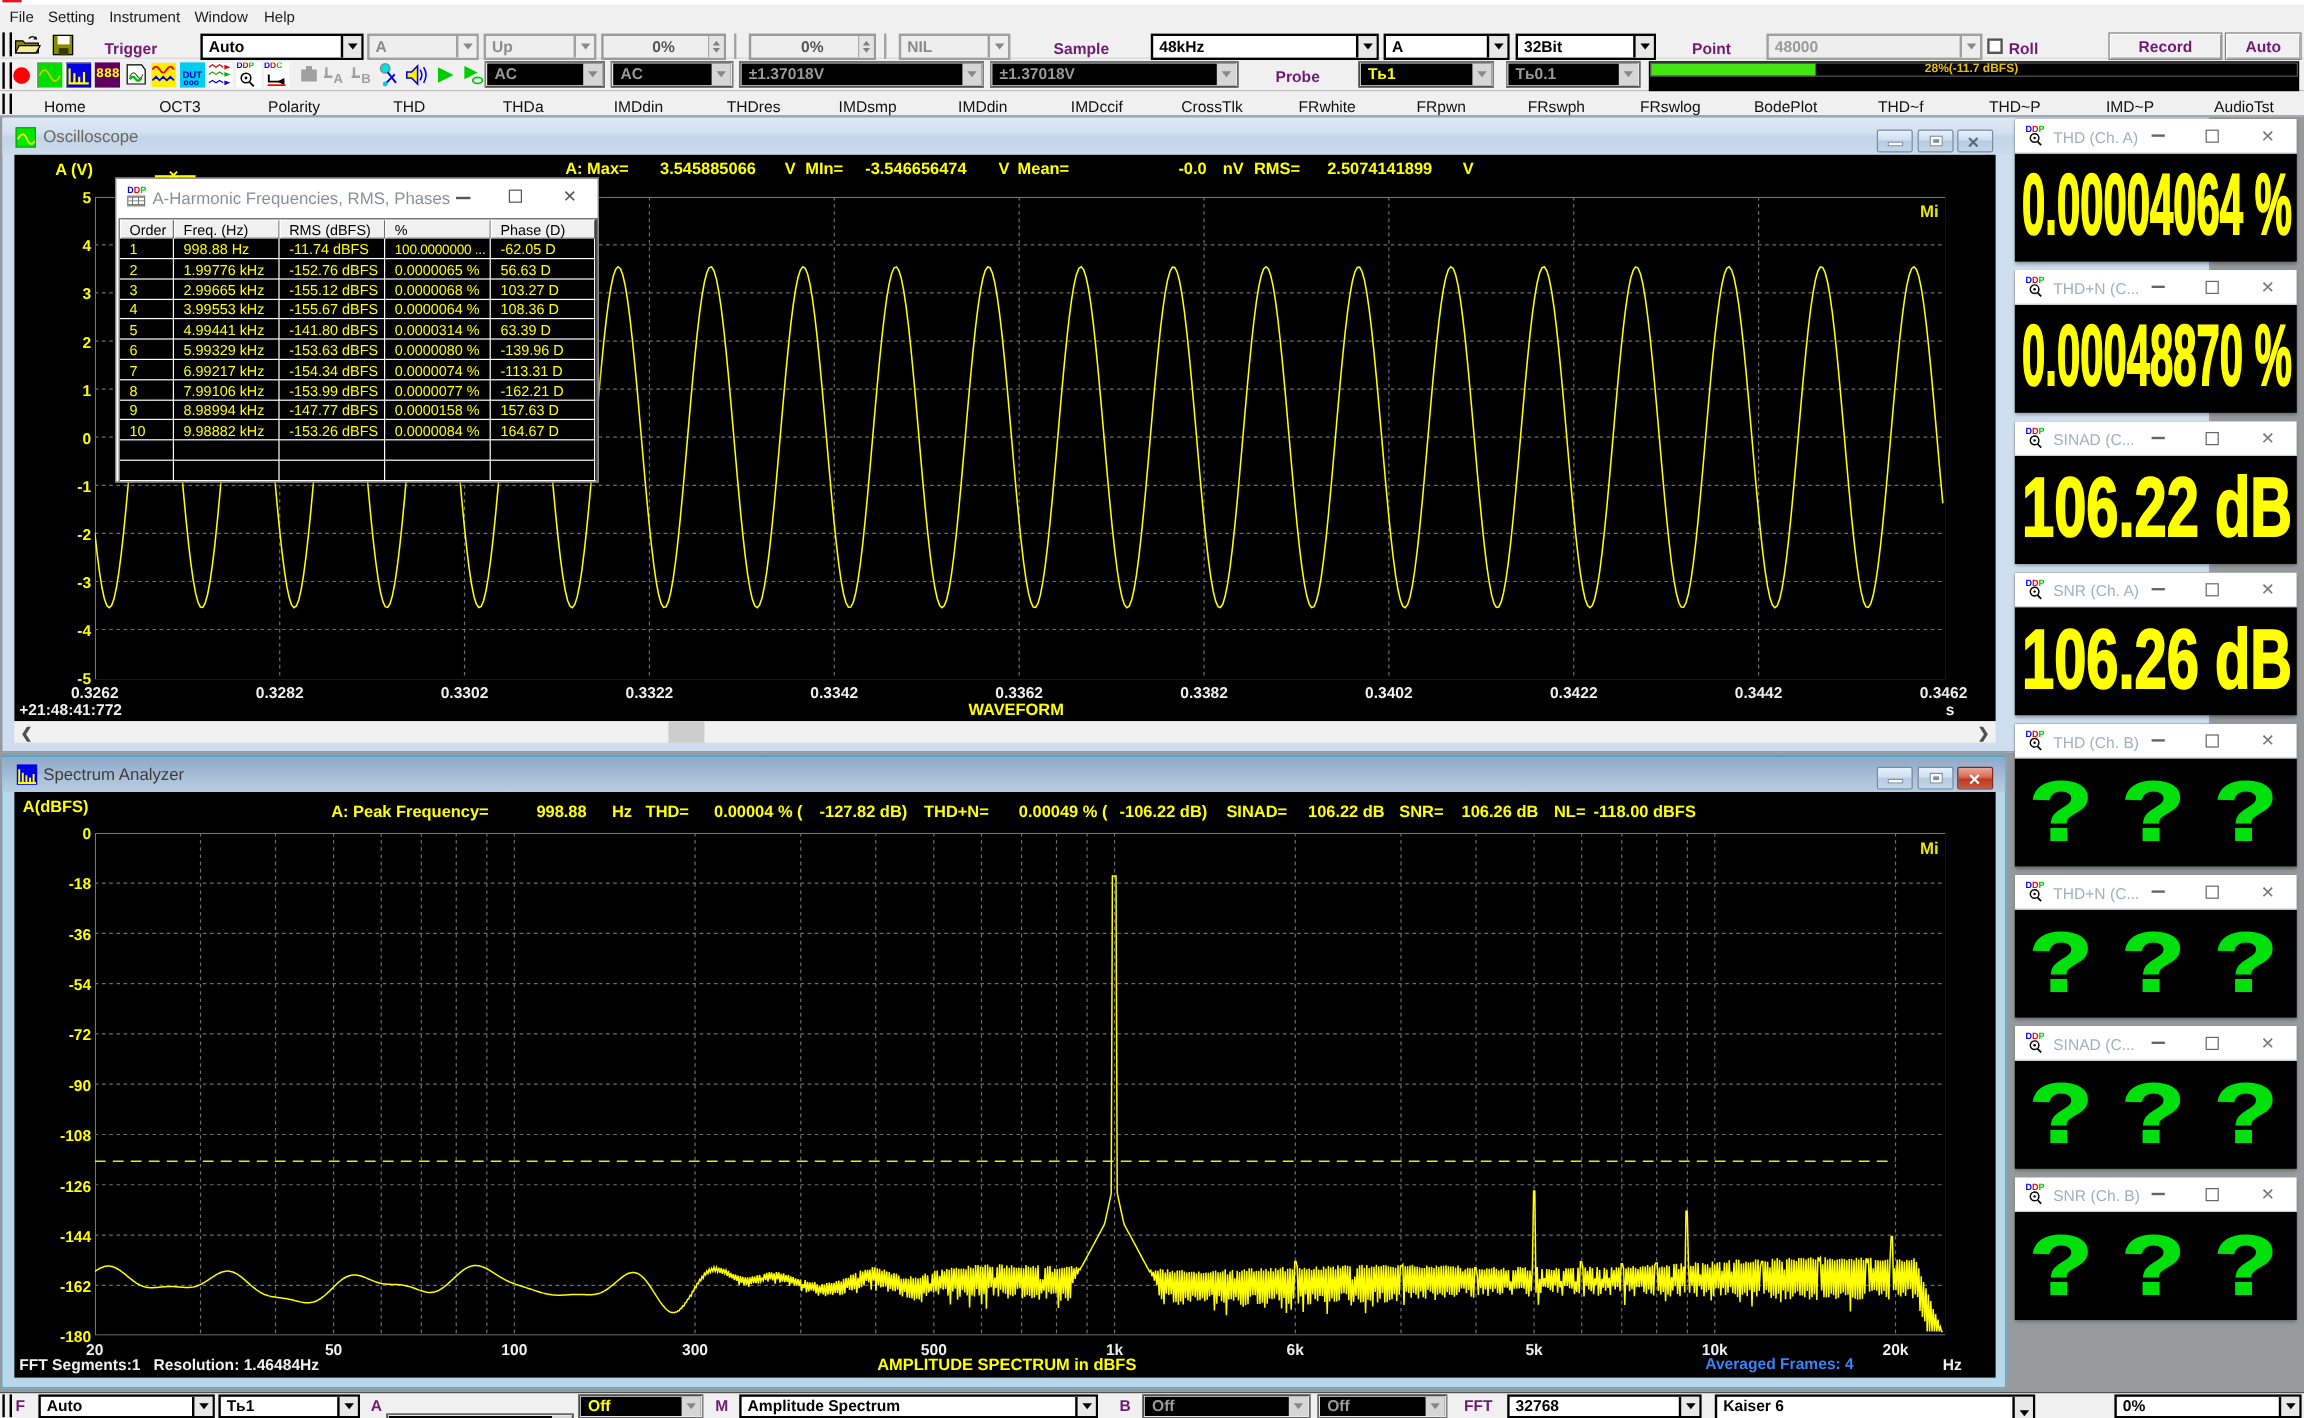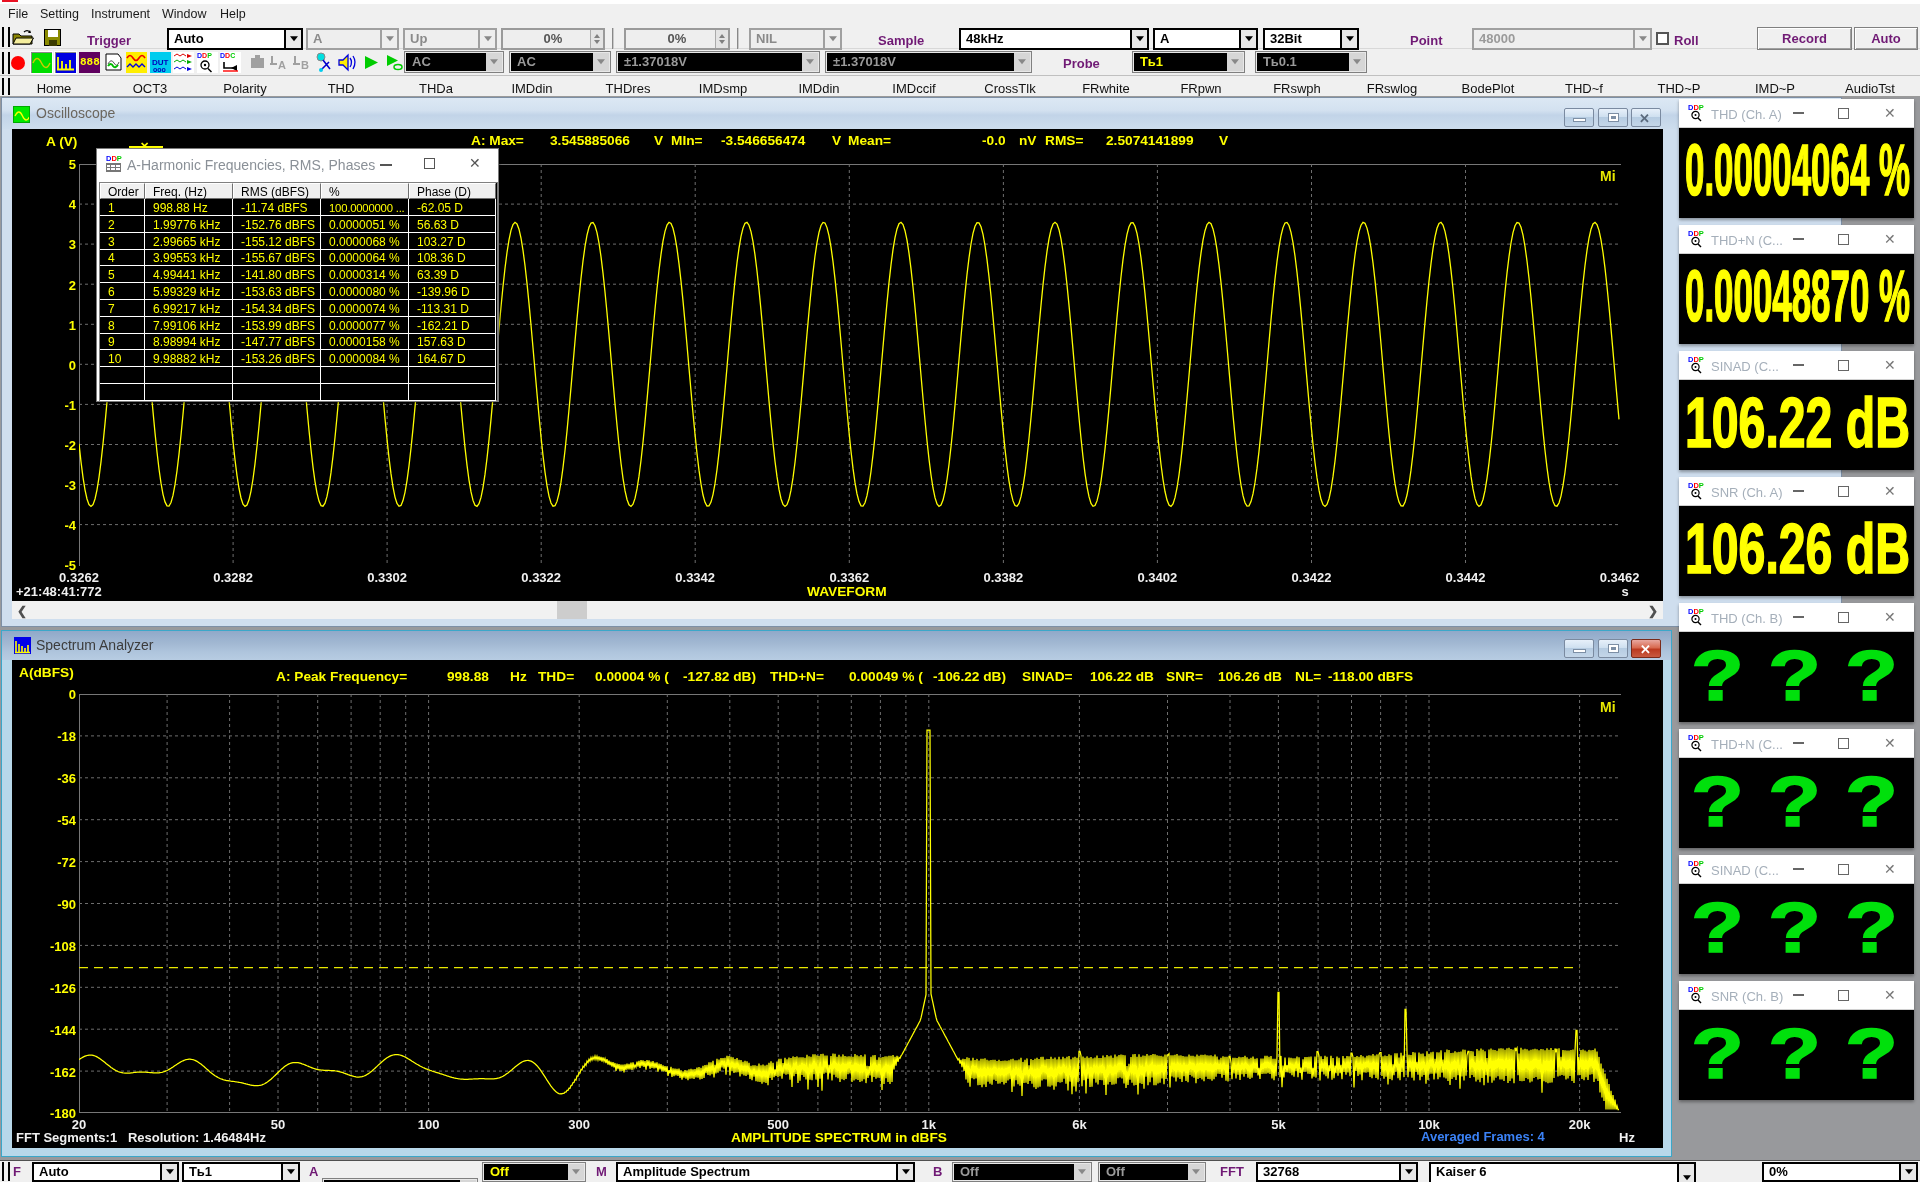--- a/index.html
+++ b/index.html
@@ -76,21 +76,21 @@
 <div class="cbd" style="left:749px;top:3px;width:93px">NIL<div class="aryd">
         <div class="trig"></div>
       </div></div>
 <span class="lbl" style="left:878px;top:8px">Sample</span>
 <div class="cbw" style="left:959px;top:3px;width:190px">48kHz<div class="ary">
         <div class="tri"></div>
       </div></div>
 <div class="cbw" style="left:1153px;top:3px;width:105px">A<div class="ary">
         <div class="tri"></div>
       </div></div>
-<div class="cbw" style="left:1263px;top:3px;width:96px">32Bit<div class="ary">
+<div class="cbw" style="left:1263px;top:3px;width:117px">32Bit<div class="ary">
         <div class="tri"></div>
       </div></div>
 <span class="lbl" style="left:1410px;top:8px">Point</span>
 <div class="cbd" style="left:1472px;top:3px;width:180px;color:#9a9a9a">48000<div class="aryd">
         <div class="trig"></div>
       </div></div>
 <div class="ab" style="left:1656px;top:7px;width:13px;height:13px;background:#fff;border:2px solid #555"></div>
 <span class="lbl" style="left:1674px;top:8px">Roll</span>
 <div class="ab lbl" style="left:1757px;top:2px;width:95px;height:23px;background:#f0f0f0;border:1px solid #808080;box-shadow:inset 1px 1px 0 #fff,inset -1px -1px 0 #a0a0a0;text-align:center;line-height:21px">Record</div>
 <div class="ab lbl" style="left:1854px;top:2px;width:64px;height:23px;background:#f0f0f0;border:1px solid #808080;box-shadow:inset 1px 1px 0 #fff,inset -1px -1px 0 #a0a0a0;text-align:center;line-height:21px">Auto</div>
@@ -179,20 +179,26 @@
 <div class="cbb" style="left:825px;top:1px;width:207px">±1.37018V<div class="aryb">
         <div class="trig"></div>
       </div></div>
 <span class="lbl" style="left:1063px;top:6px">Probe</span>
 <div class="cbb" style="left:1132px;top:1px;width:113px;color:#ffff00">Ть1<div class="aryb">
         <div class="trig"></div>
       </div></div>
 <div class="cbb" style="left:1255px;top:1px;width:112px">Ть0.1<div class="aryb">
         <div class="trig"></div>
       </div></div>
+<div class="ab" style="left:1374px;top:1px;width:542px;height:25px;background:#000">
+      <div class="ab" style="left:1px;top:1px;width:540px;height:12px;background:#000;border:1px solid #555">
+        <div class="ab" style="left:0;top:0;width:137px;height:10px;background:#42e414"></div>
+        <div class="ab" style="left:228px;top:-1px;font:bold 10px 'Liberation Sans';color:#e8c000">28%(-11.7 dBFS)</div>
+      </div>
+    </div>
 </div>
 <div class="ab" style="left:0;top:77px;width:1920px;height:20px;background:#f0f0f0;border-bottom:1px solid #9a9a9a">
 <div class="grip" style="left:2px;top:1px;height:17px"></div>
 <div class="tabt" style="left:6px">Home</div>
 <div class="tabt" style="left:102px">OCT3</div>
 <div class="tabt" style="left:197px">Polarity</div>
 <div class="tabt" style="left:293px">THD</div>
 <div class="tabt" style="left:388px">THDa</div>
 <div class="tabt" style="left:484px">IMDdin</div>
 <div class="tabt" style="left:580px">THDres</div>
@@ -313,21 +319,21 @@
       <div class="hcell" style="left:221px;top:0;width:88px">%</div>
       <div class="hcell" style="left:309px;top:0;width:87px">Phase (D)</div>
       <div class="dcell" style="left:0px;top:16.0px;width:45px">1</div>
       <div class="dcell" style="left:45px;top:16.0px;width:88px">998.88 Hz</div>
       <div class="dcell" style="left:133px;top:16.0px;width:88px">-11.74 dBFS</div>
       <div class="dcell" style="left:221px;top:16.0px;width:88px"><span style="font-size:11.3px;letter-spacing:-.2px">100.0000000 ...</span></div>
       <div class="dcell" style="left:309px;top:16.0px;width:87px">-62.05  D</div>
       <div class="dcell" style="left:0px;top:32.8px;width:45px">2</div>
       <div class="dcell" style="left:45px;top:32.8px;width:88px">1.99776 kHz</div>
       <div class="dcell" style="left:133px;top:32.8px;width:88px">-152.76 dBFS</div>
-      <div class="dcell" style="left:221px;top:32.8px;width:88px">0.0000051  %</div>
+      <div class="dcell" style="left:221px;top:32.8px;width:88px">0.0000065  %</div>
       <div class="dcell" style="left:309px;top:32.8px;width:87px">56.63  D</div>
       <div class="dcell" style="left:0px;top:49.6px;width:45px">3</div>
       <div class="dcell" style="left:45px;top:49.6px;width:88px">2.99665 kHz</div>
       <div class="dcell" style="left:133px;top:49.6px;width:88px">-155.12 dBFS</div>
       <div class="dcell" style="left:221px;top:49.6px;width:88px">0.0000068  %</div>
       <div class="dcell" style="left:309px;top:49.6px;width:87px">103.27  D</div>
       <div class="dcell" style="left:0px;top:66.4px;width:45px">4</div>
       <div class="dcell" style="left:45px;top:66.4px;width:88px">3.99553 kHz</div>
       <div class="dcell" style="left:133px;top:66.4px;width:88px">-155.67 dBFS</div>
       <div class="dcell" style="left:221px;top:66.4px;width:88px">0.0000064  %</div>

